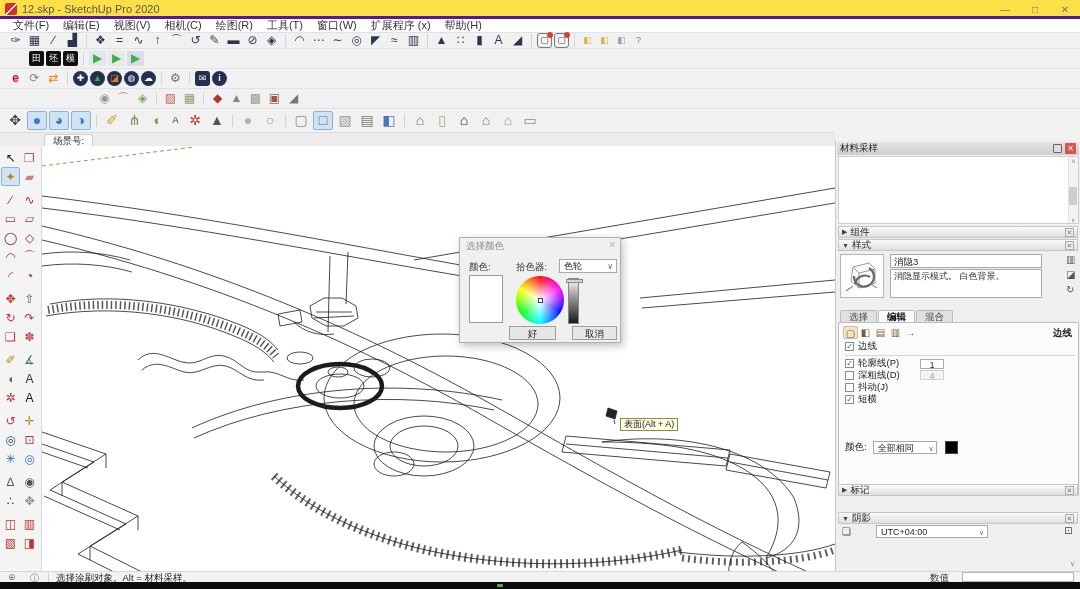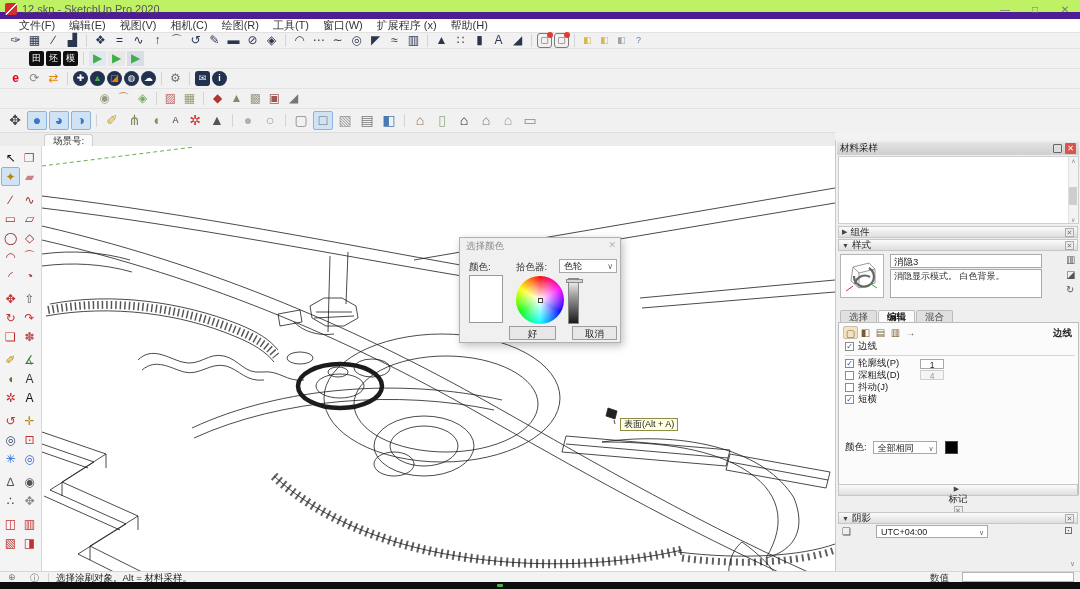--- a/index.html
+++ b/index.html
@@ -1,26 +1,26 @@
 <!DOCTYPE html>
 <html><head>
 <meta charset="utf-8">
 <style>
   html,body{margin:0;padding:0;background:#444;}
   *{box-sizing:border-box;}
   .app{position:relative;width:1080px;height:589px;background:#f2f2f2;overflow:hidden;
        font-family:"Liberation Sans","DejaVu Sans",sans-serif;color:#222;}
   
-  .titlebar{position:absolute;left:0;top:0;width:1080px;height:19px;background:#bef264;border-bottom:7px solid #4c1d95;}
+  .titlebar{position:absolute;left:0;top:0;width:1080px;height:19px;background:#fde047;border-bottom:3px solid #4c1d95;}
   .applogo{position:absolute;left:5px;top:3px;width:12px;height:12px;background:linear-gradient(135deg,#d32f2f 48%,#ffffff 48%,#ffffff 58%,#d32f2f 58%);border-radius:2px;}
   .title{position:absolute;left:22px;top:3px;font-size:11px;color:#555;}
   .wincontrols{position:absolute;right:0;top:0;height:19px;display:flex;}
   .winbtn{width:30px;height:19px;text-align:center;font-size:10px;color:#777;line-height:19px;}
   
-  .menubar{position:absolute;left:0;top:19px;width:1080px;height:13px;background:#ffffff;display:flex;align-items:center;padding-left:12px;}
+  .menubar{position:absolute;left:0;top:19px;width:1080px;height:13px;background:#ffffff;display:flex;align-items:center;padding-left:6px;}
   .menu-item{font-size:11px;color:#333;padding:0 7px;line-height:13px;}
   
   .tbar{position:absolute;left:0;width:1080px;background:#f1f1f1;border-top:1px solid #e2e2e2;display:flex;align-items:center;}
   .tb1{top:32px;height:16px;padding-left:6px;}
   .tb2{top:48px;height:20px;padding-left:28px;}
   .tb3{top:68px;height:20px;padding-left:6px;}
   .tb4{top:88px;height:20px;padding-left:95px;}
   .tb5{top:108px;height:24px;padding-left:4px;}
   .ticon{display:inline-flex;align-items:center;justify-content:center;min-width:17px;height:15px;margin:0 1px;
          font-size:12px;line-height:15px;}
@@ -483,21 +483,21 @@
       <div class="color-row">
         <span class="clabel">颜色:</span>
         <div class="mini-select">
           <span>全部相同</span>
           <span class="arrow">∨</span>
         </div>
         <div class="black-swatch" id="edgeSwatch" style="background: rgb(0, 0, 0);"></div>
       </div>
     </div>
 
-    <div class="sect" style="top:344px;flex-direction:column;">
+    <div class="sect" style="top:344px;">
       <span class="arr">▶</span>
       <span class="lbl">标记</span>
       <span class="xbox">✕</span>
     </div>
     <div class="sect" style="top:372px;">
       <span class="arr">▼</span>
       <span class="lbl">阴影</span>
       <span class="xbox">✕</span>
     </div>
 

